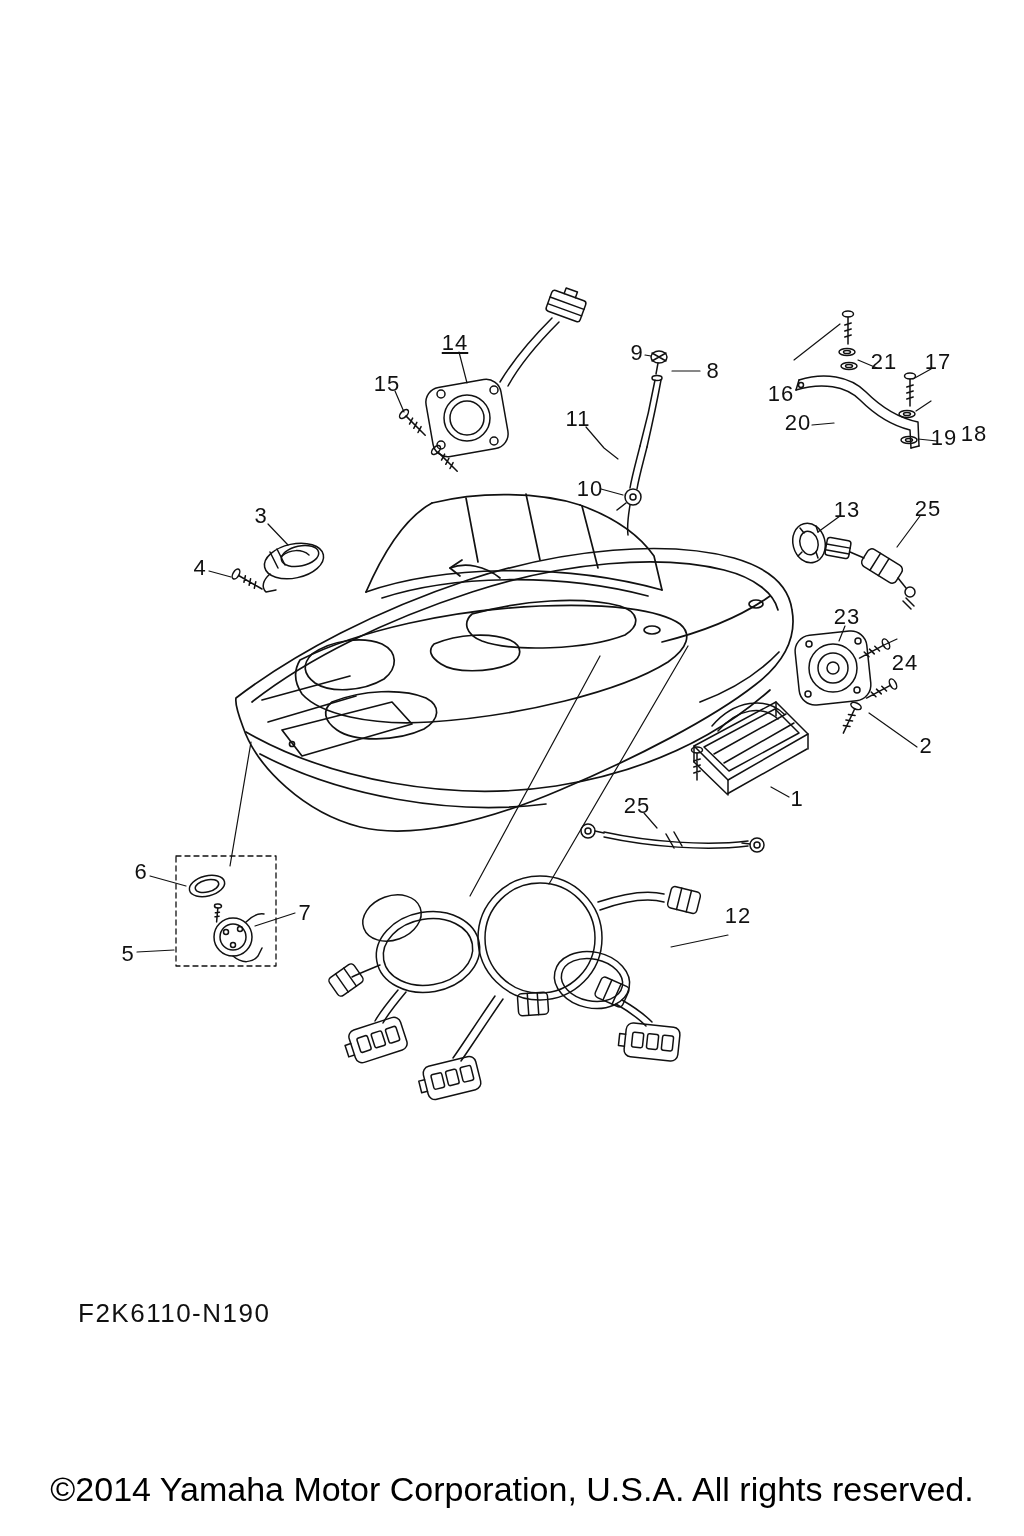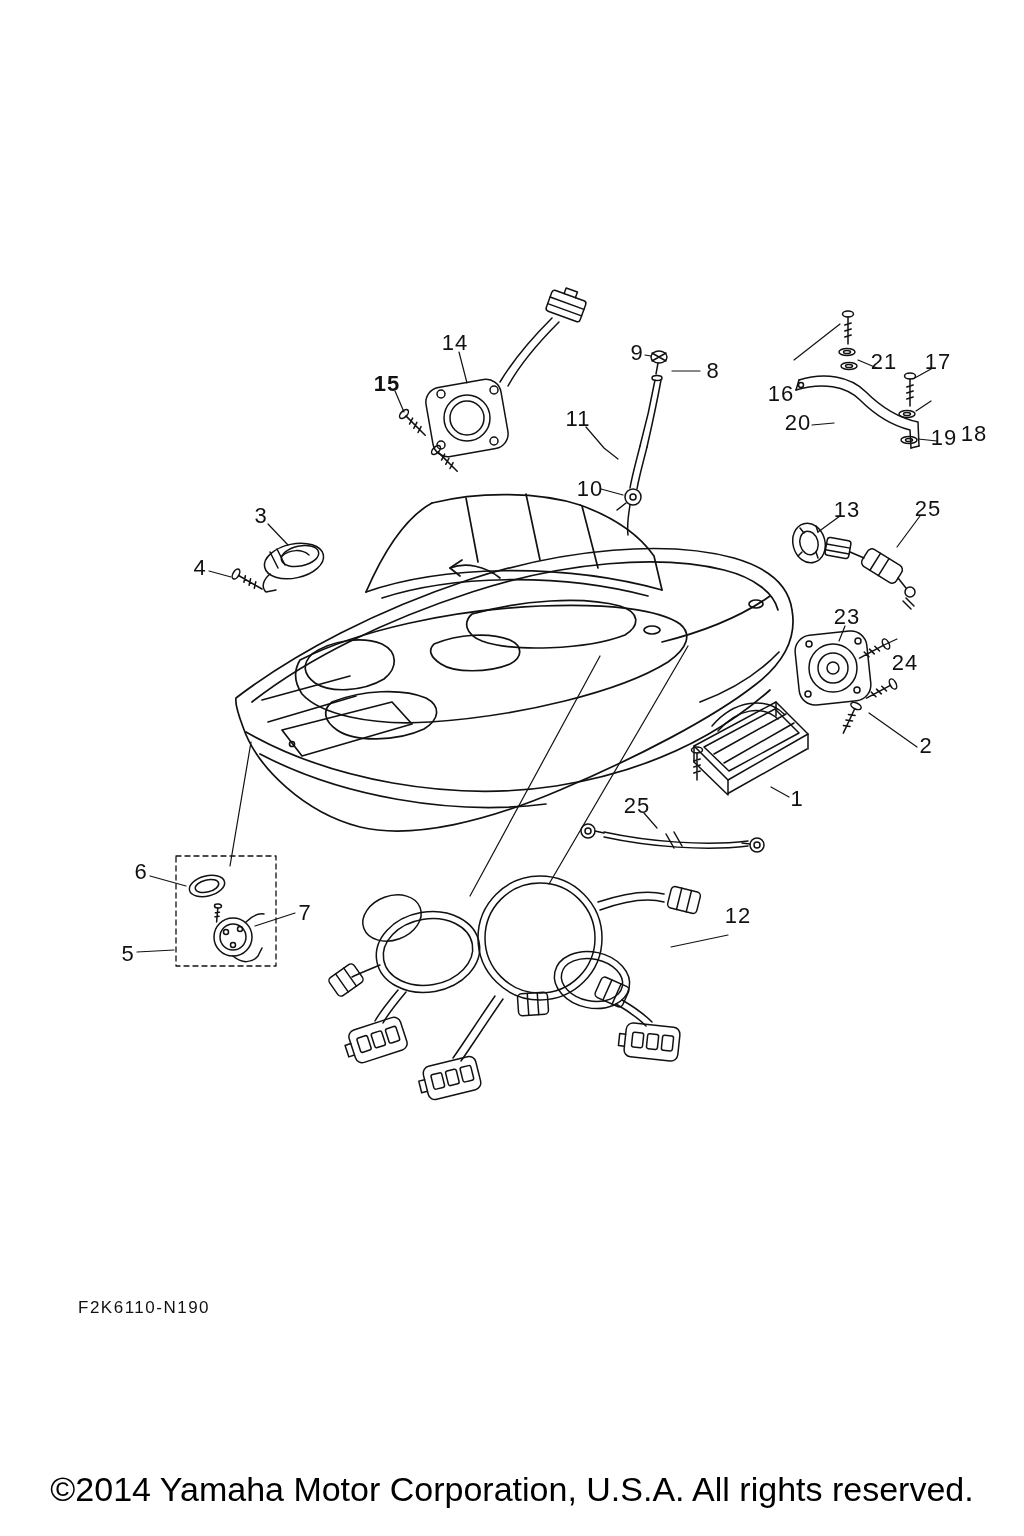--- a/index.html
+++ b/index.html
@@ -18,21 +18,21 @@
     transform: translate(-50%, -50%);
     font-size: 22px;
     letter-spacing: 1px;
     color: #111111;
     white-space: nowrap;
   }
   .diagram-code {
     position: absolute;
     left: 78px;
     top: 1298px;
-    font-size: 17px;
+    font-size: 26px;
     letter-spacing: 1.5px;
     color: #111111;
   }
   .copyright {
     position: absolute;
     left: 0;
     top: 1446px;
     width: 100%;
     text-align: center;
     font-size: 34px;
@@ -299,22 +299,22 @@
       <span class="callout" style="left: 200px; top: 568px;">4</span>
       <span class="callout" style="left: 128px; top: 954px;">5</span>
       <span class="callout" style="left: 141px; top: 872px;">6</span>
       <span class="callout" style="left: 305px; top: 913px;">7</span>
       <span class="callout" style="left: 713px; top: 371px;">8</span>
       <span class="callout" style="left: 637px; top: 353px;">9</span>
       <span class="callout" style="left: 590px; top: 489px;">10</span>
       <span class="callout" style="left: 578px; top: 419px;">11</span>
       <span class="callout" style="left: 738px; top: 916px;">12</span>
       <span class="callout" style="left: 847px; top: 510px;">13</span>
-      <span class="callout" style="left: 455px; top: 343px;">14</span>
-      <span class="callout" style="left: 387px; top: 384px; font-weight: bold;">15</span>
+      <span class="callout" style="left: 455px; top: 343px; text-decoration: underline;">14</span>
+      <span class="callout" style="left: 387px; top: 384px;">15</span>
       <span class="callout" style="left: 781px; top: 358px; margin-top: 36px;">16</span>
       <span class="callout" style="left: 938px; top: 362px;">17</span>
       <span class="callout" style="left: 974px; top: 397px; margin-top: 37px;">18</span>
       <span class="callout" style="left: 944px; top: 438px;">19</span>
       <span class="callout" style="left: 798px; top: 423px;">20</span>
       <span class="callout" style="left: 884px; top: 362px;">21</span>
       <span class="callout" style="left: 928px; top: 509px;">25</span>
       <span class="callout" style="left: 847px; top: 617px;">23</span>
       <span class="callout" style="left: 905px; top: 635px; margin-top: 28px;">24</span>
       <span class="callout" style="left: 637px; top: 806px;">25</span>

